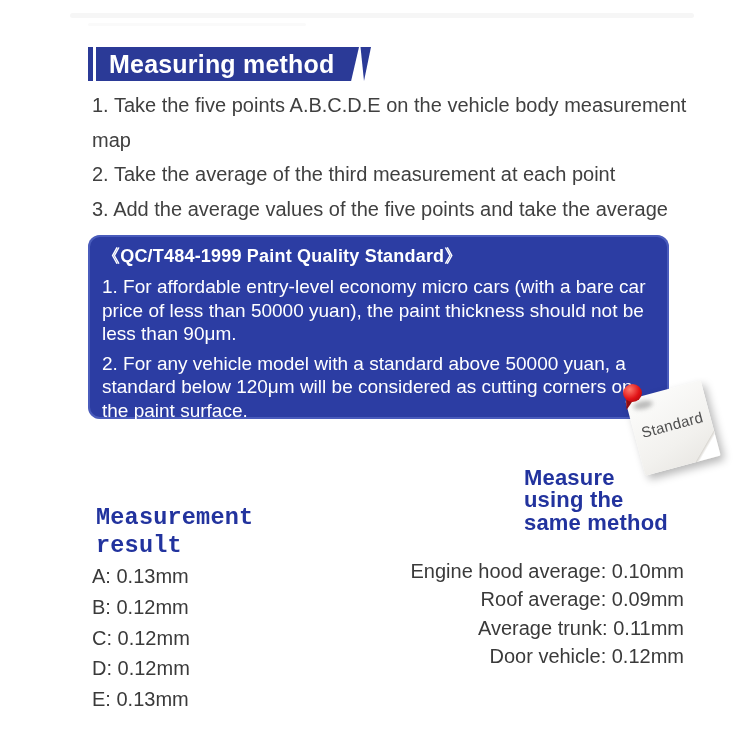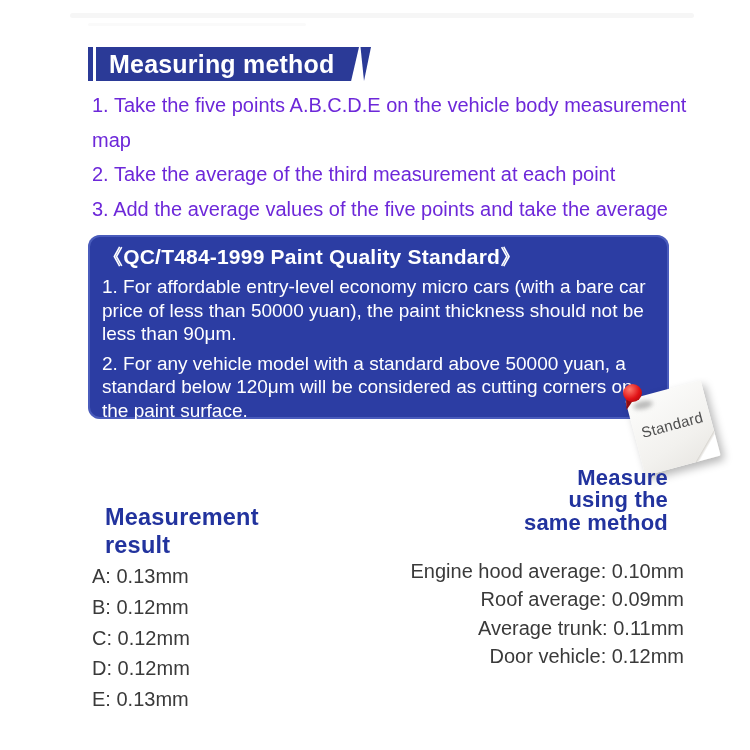--- a/index.html
+++ b/index.html
@@ -27,29 +27,29 @@
                    clip-path: polygon(0 0, 100% 0, 97% 100%, 0 100%);
                    color: #ffffff; font-size: 25px; font-weight: bold;
                    line-height: 34px; padding-left: 13px; box-sizing: border-box;
                    letter-spacing: 0.2px; }
   .banner-tail   { position: absolute; left: 357px; top: 47px; width: 14px; height: 34px;
                    background: #2b3a97;
                    clip-path: polygon(25% 0, 100% 0, 50% 100%); }
 
   
   .steps { position: absolute; left: 92px; top: 88px; width: 620px;
-           font-size: 20px; line-height: 34.5px; color: #6d28d9; }
+           font-size: 20px; line-height: 34.5px; color: #404040; }
 
   
   .standard-box { position: absolute; left: 88px; top: 235px; width: 581px; height: 184px;
                   box-sizing: border-box;
                   background: #2c3da3; border-radius: 12px;
                   box-shadow: inset 0 0 0 2px rgba(120,140,225,0.40);
                   padding: 9px 14px 8px 14px; color: #ffffff; }
-  .box-title { font-size: 21px; font-weight: bold; line-height: 25px; letter-spacing: 0.2px; }
+  .box-title { font-size: 18px; font-weight: bold; line-height: 25px; letter-spacing: 0.2px; }
   .box-para  { margin: 6px 0 0 0; font-size: 19px; line-height: 23.5px; }
 
   
   .sticky-note { position: absolute; left: 634px; top: 389px; width: 78px; height: 78px;
                  background: linear-gradient(160deg, #fdfdfc 0%, #f2f1ee 65%, #e8e6e2 100%);
                  transform: rotate(-15deg);
                  border-radius: 2px;
                  box-shadow: 3px 5px 8px rgba(0,0,0,0.28);
                  display: flex; align-items: center; justify-content: center; }
   .note-label { font-size: 15px; color: #4f4f4f; letter-spacing: 0.3px;
@@ -63,24 +63,24 @@
                 background: rgba(70,70,70,0.35); border-radius: 50%;
                 filter: blur(2px); transform: rotate(-12deg); }
   .pin-stem   { position: absolute; left: 626px; top: 397px; width: 11px; height: 13px;
                 background: #8f0d11;
                 clip-path: polygon(5% 100%, 0 25%, 85% 0); }
   .pin-ball   { position: absolute; left: 623px; top: 384px; width: 19px; height: 18px;
                 border-radius: 50%;
                 background: radial-gradient(circle at 35% 30%, #ff7a6c 0%, #e01216 55%, #8c0a0f 100%); }
 
   
-  .heading-left  { position: absolute; left: 105px; top: 504px;
+  .heading-left  { position: absolute; left: 96px; top: 504px;
                    color: #22339e; font-size: 23.5px; font-weight: bold;
-                   line-height: 27.5px; letter-spacing: 0.2px; }
-  .heading-right { position: absolute; right: 82px; top: 467px; text-align: right;
+                   line-height: 27.5px; letter-spacing: 0.2px; font-family: Liberation Mono, monospace; }
+  .heading-right { position: absolute; right: 82px; top: 467px; text-align: left;
                    color: #22339e; font-size: 22px; font-weight: bold;
                    line-height: 22.3px; letter-spacing: 0.2px; }
 
   
   .list-left  { position: absolute; left: 92px; top: 561px;
                 font-size: 20px; line-height: 30.8px; color: #3a3a3a; }
   .list-right { position: absolute; right: 66px; top: 557px; text-align: right;
                 font-size: 20px; line-height: 28.3px; color: #3a3a3a; }
 </style>
 </head>

